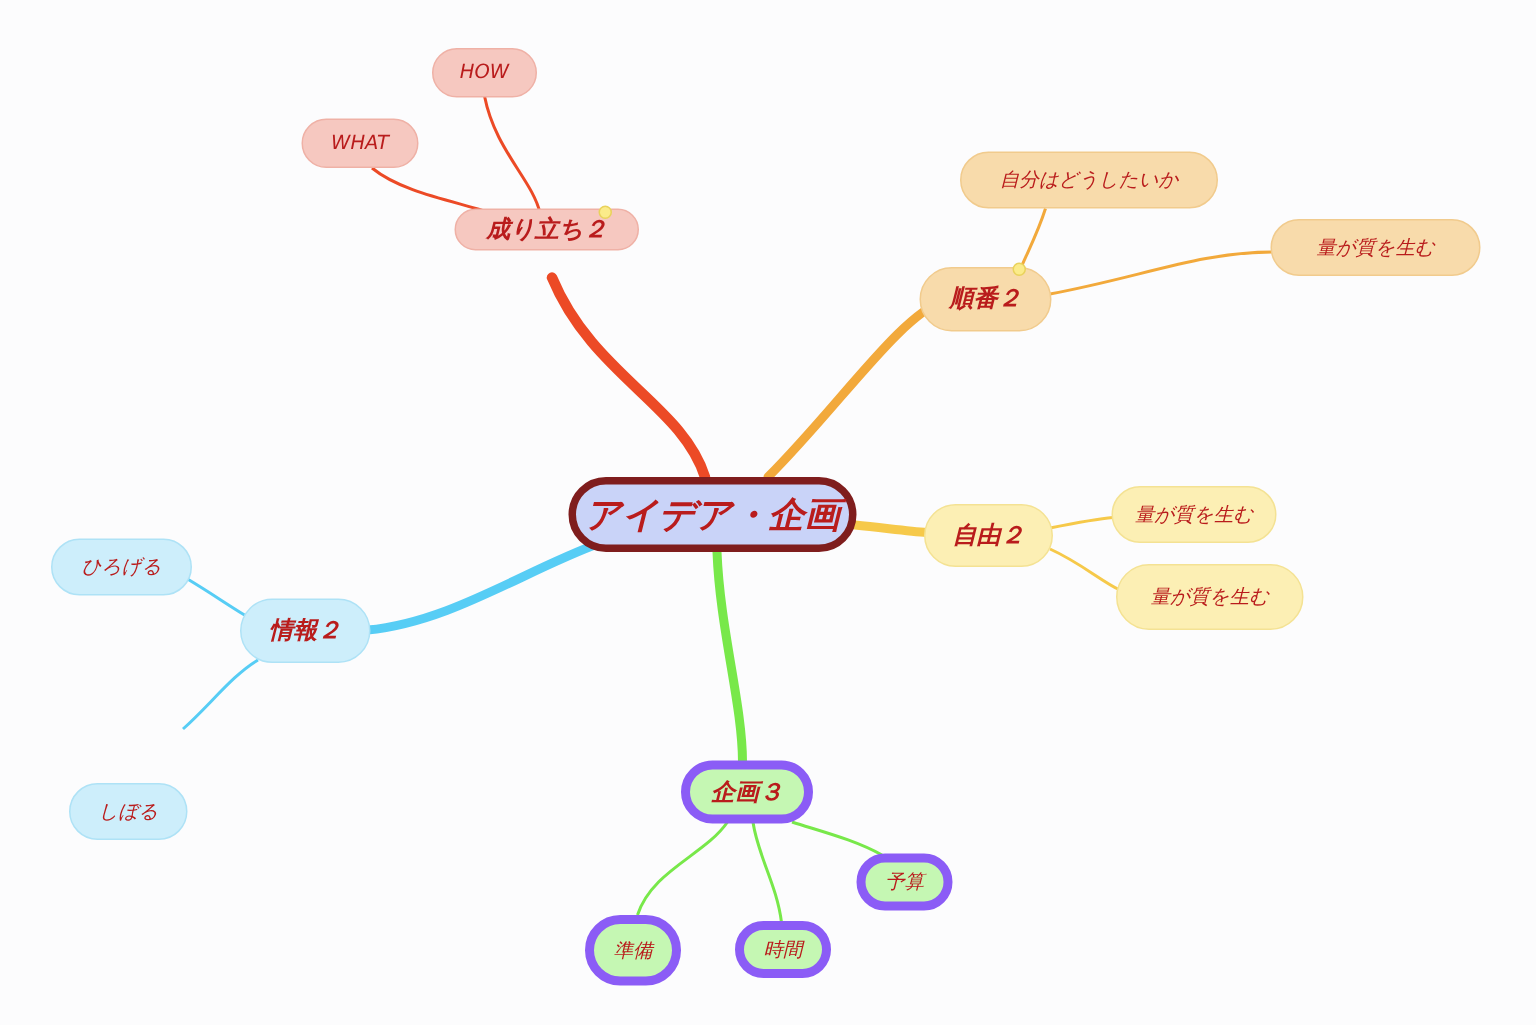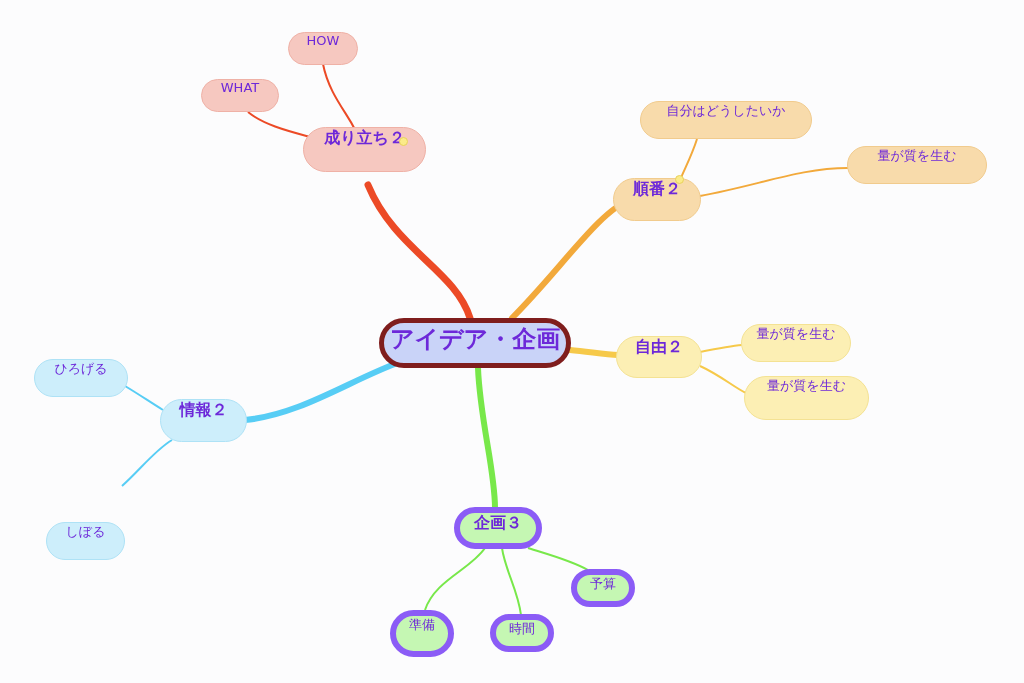--- a/index.html
+++ b/index.html
@@ -1,18 +1,18 @@
 <!DOCTYPE html>
 <html><head>
 <meta charset="utf-8">
 <style>
   html,body{margin:0;padding:0;}
   body{width:1024px;height:683px;background:#fcfcfd;position:relative;overflow:hidden;font-family:"DejaVu Sans","Liberation Sans",sans-serif;}
   svg.links{position:absolute;left:0;top:0;width:1024px;height:683px;}
-  .node{position:absolute;box-sizing:border-box;border-radius:999px;display:flex;justify-content:center;color:#6d28d9;white-space:nowrap;cursor:pointer;}
+  .node{position:absolute;box-sizing:border-box;border-radius:999px;display:flex;align-items:center;justify-content:center;color:#b91c1c;white-space:nowrap;cursor:pointer;font-style:italic;}
   .root{font-size:24px;font-weight:bold;background:#c9d3f8;border:5px solid #7f1d1d;}
   .main{font-size:16px;font-weight:bold;}
   .sub{font-size:13px;}
   .red{background:#f6c8c0;border:1px solid #efb1a6;}
   .orange{background:#f8dbab;border:1px solid #f1cb8d;}
   .yellow{background:#fcefb4;border:1px solid #f4e293;}
   .blue{background:#cdeefb;border:1px solid #aee2f6;}
   .green{background:#c5f7b3;border:6px solid #8b5cf6;}
   .dot{position:absolute;width:9px;height:9px;border-radius:50%;background:#fbeb8a;border:1px solid #e9d25c;box-sizing:border-box;}
 </style>
@@ -37,21 +37,21 @@
   <path d="M122 486 C140 470, 155 450, 172 440" stroke="#57cdf5" stroke-width="2" fill="none"></path>
   <path d="M425 610 C435 580, 470 570, 485 548" stroke="#78e84a" stroke-width="2" fill="none"></path>
   <path d="M521 615 C518 590, 505 570, 502 548" stroke="#78e84a" stroke-width="2" fill="none"></path>
   <path d="M588 570 C570 560, 550 555, 528 548" stroke="#78e84a" stroke-width="2" fill="none"></path>
 </svg>
 
 <div class="node root" style="left:379px;top:318px;width:192px;height:50px;">
     <span>アイデア・企画</span>
   </div>
 
-<div class="node main red" style="left:303px;top:127px;width:123px;height:45px;">
+<div class="node main red" style="left:303px;top:139px;width:123px;height:28px;">
     <span>成り立ち２</span>
   </div>
 <div class="dot" style="left:399px;top:137px;"></div>
 <div class="node sub red" style="left:288px;top:32px;width:70px;height:33px;">
     <span>HOW</span>
   </div>
 <div class="node sub red" style="left:201px;top:79px;width:78px;height:33px;">
     <span>WHAT</span>
   </div>
 

